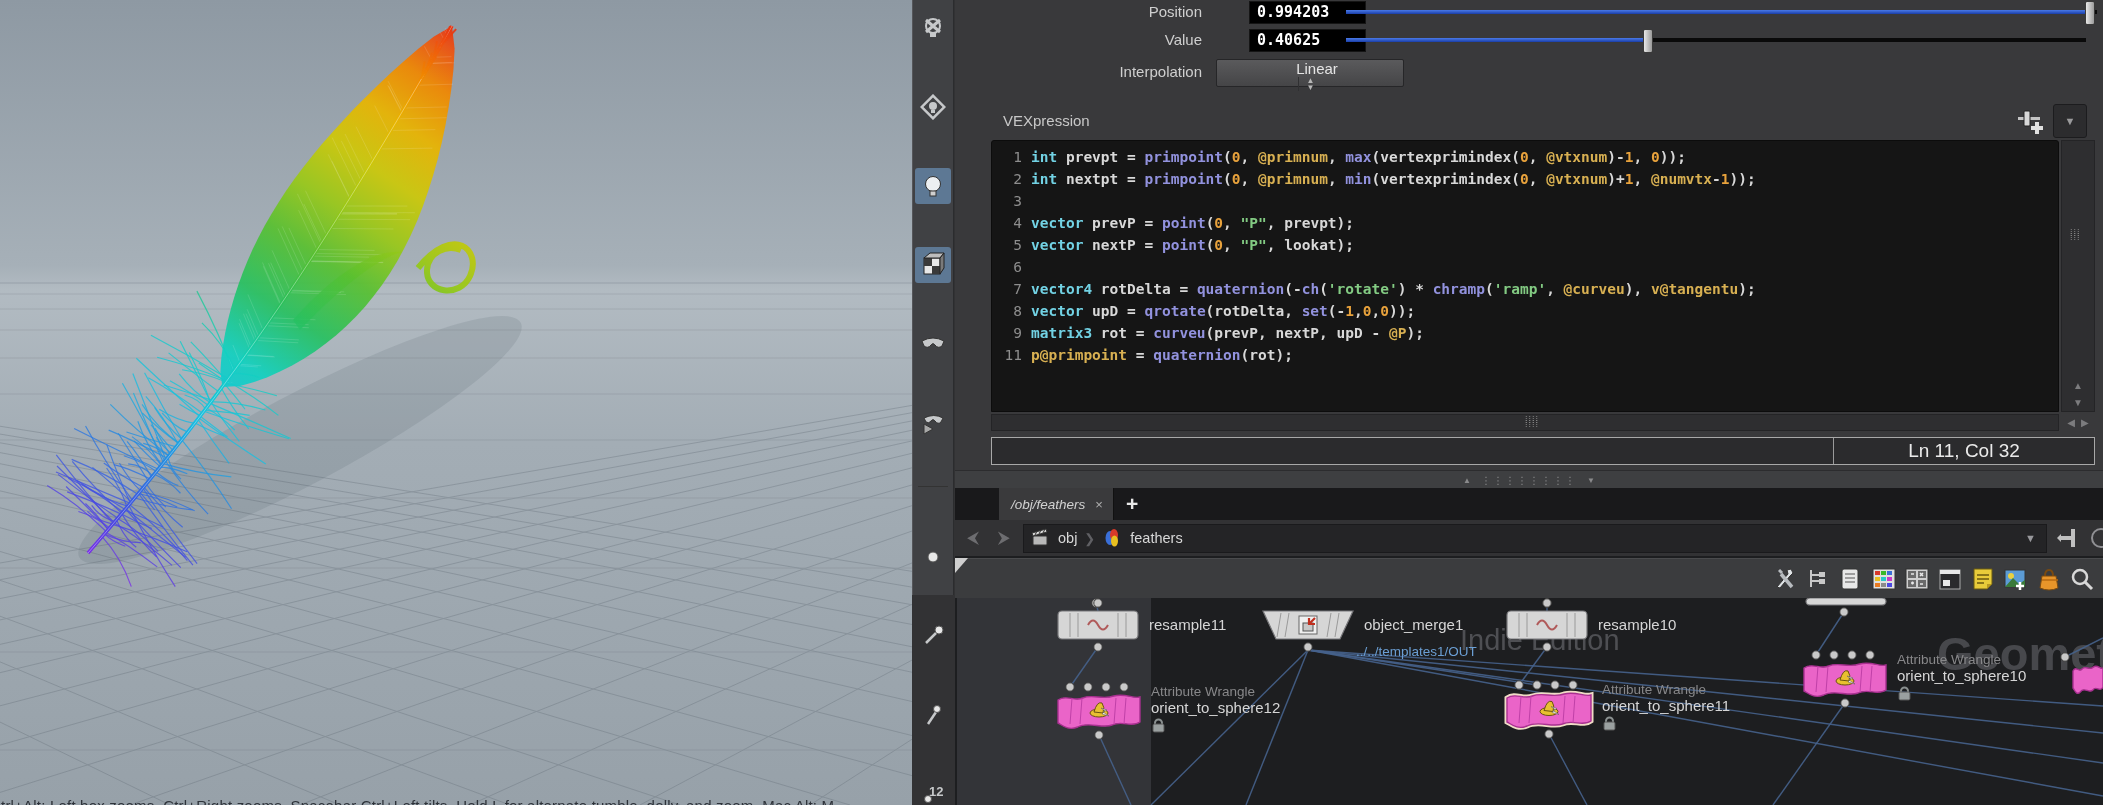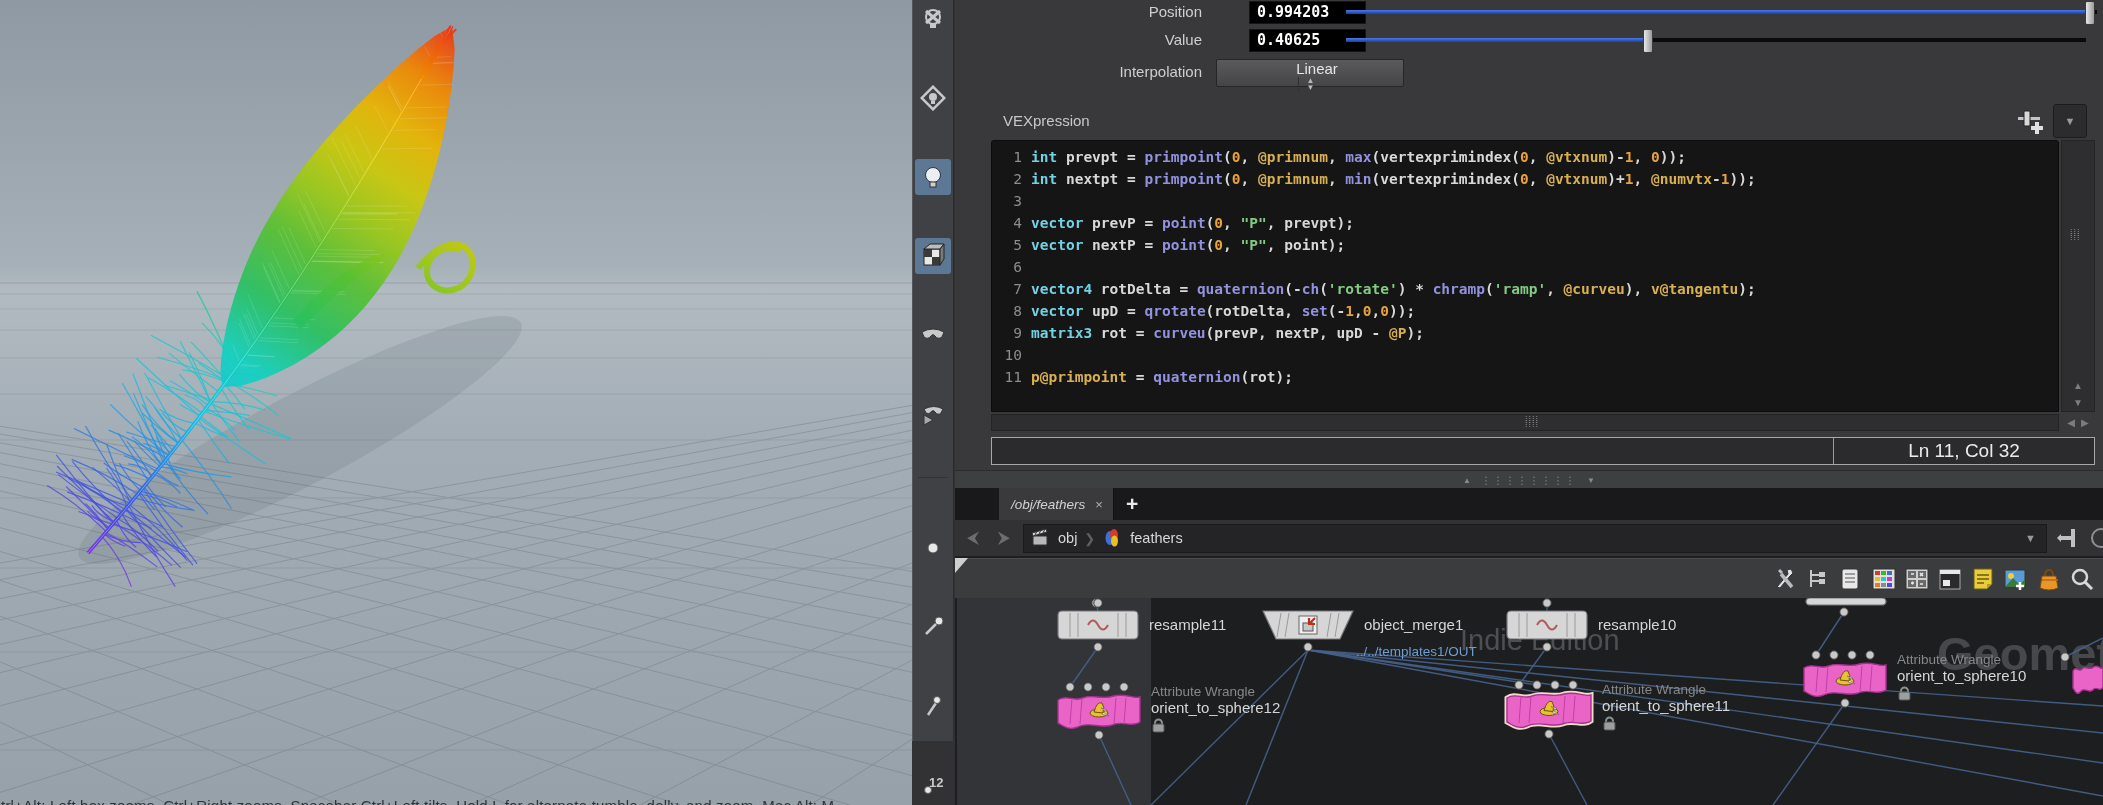--- a/index.html
+++ b/index.html
@@ -3,21 +3,21 @@
 <meta charset="utf-8">
 <style>
   html,body{margin:0;padding:0;background:#222;}
   .app{position:relative;width:2103px;height:805px;overflow:hidden;font-family:"Liberation Sans",sans-serif;background:#323234;}
   
   .viewport{position:absolute;left:0;top:0;width:912px;height:805px;overflow:hidden;
     background:linear-gradient(#8e99a3 0%,#a6b0b8 33%,#b2bbc2 36%,#a3adb5 55%,#97a1a9 100%);}
   .viewport svg{position:absolute;left:0;top:0;}
   .vp-help{position:absolute;left:-10px;bottom:-9px;white-space:nowrap;font-size:15px;color:#2e333a;letter-spacing:.2px;}
   
-  .vtoolbar{position:absolute;left:912px;top:0;width:42px;height:741px;background:#404144;border-left:1px solid #55565a;border-right:1px solid #2b2c2e;box-sizing:border-box;display:flex;flex-direction:column;align-items:center;padding-top:1px;gap:40px;}
+  .vtoolbar{position:absolute;left:912px;top:0;width:42px;height:595px;background:#404144;border-left:1px solid #55565a;border-right:1px solid #2b2c2e;box-sizing:border-box;display:flex;flex-direction:column;align-items:center;padding-top:10px;gap:40px;}
   .tb-item{width:36px;height:36px;margin-bottom:3px;border-radius:3px;display:flex;align-items:center;justify-content:center;flex:0 0 auto;}
   .tb-item.active{background:#5d7894;}
   .tb-gap{height:8px;flex:0 0 auto;border-top:1px solid #333;width:30px;margin:2px 0 4px 0;}
   
   .right{position:absolute;left:955px;top:0;width:1148px;height:805px;background:#39393b;}
   .param-label{position:absolute;width:247px;text-align:right;color:#cfcfcf;font-size:15px;}
   .param-field{position:absolute;left:261px;width:108px;height:21px;background:#000;border:1px solid #151515;color:#fff;
     font-family:"DejaVu Sans Mono",monospace;font-size:15px;font-weight:bold;padding:0 0 0 7px;line-height:21px;margin-left:33px;}
   .slider{position:absolute;height:22px;}
   .sl-track{position:absolute;top:9px;left:0;right:0;height:4px;background:#0a0a0a;}
@@ -510,26 +510,25 @@
       <rect x="16" y="22" width="12" height="4" fill="#e0e0e0"></rect>
         <rect x="20" y="18" width="4" height="12" fill="#e0e0e0"></rect>
     </svg>
     <div style="position:absolute;left:1098px;top:104px;width:32px;height:32px;background:#2c2c2e;border:1px solid #1c1c1e;border-radius:3px;color:#9a9a9c;display:flex;align-items:center;justify-content:center;font-size:11px;">▼</div>
 
     <div class="vex-editor" id="vex-editor">
         <div class="code-line"><span class="ln">1</span><span class="tk-t">int</span><span class="tk-p"> prevpt = </span><span class="tk-f">primpoint</span><span class="tk-p">(</span><span class="tk-n">0</span><span class="tk-p">, </span><span class="tk-a">@primnum</span><span class="tk-p">, </span><span class="tk-f">max</span><span class="tk-p">(vertexprimindex(</span><span class="tk-n">0</span><span class="tk-p">, </span><span class="tk-a">@vtxnum</span><span class="tk-p">)-</span><span class="tk-n">1</span><span class="tk-p">, </span><span class="tk-n">0</span><span class="tk-p">));</span></div>
         <div class="code-line"><span class="ln">2</span><span class="tk-t">int</span><span class="tk-p"> nextpt = </span><span class="tk-f">primpoint</span><span class="tk-p">(</span><span class="tk-n">0</span><span class="tk-p">, </span><span class="tk-a">@primnum</span><span class="tk-p">, </span><span class="tk-f">min</span><span class="tk-p">(vertexprimindex(</span><span class="tk-n">0</span><span class="tk-p">, </span><span class="tk-a">@vtxnum</span><span class="tk-p">)+</span><span class="tk-n">1</span><span class="tk-p">, </span><span class="tk-a">@numvtx</span><span class="tk-p">-</span><span class="tk-n">1</span><span class="tk-p">));</span></div>
         <div class="code-line"><span class="ln">3</span></div>
         <div class="code-line"><span class="ln">4</span><span class="tk-t">vector</span><span class="tk-p"> prevP = </span><span class="tk-f">point</span><span class="tk-p">(</span><span class="tk-n">0</span><span class="tk-p">, </span><span class="tk-s">"P"</span><span class="tk-p">, prevpt);</span></div>
-        <div class="code-line"><span class="ln">5</span><span class="tk-t">vector</span><span class="tk-p"> nextP = </span><span class="tk-f">point</span><span class="tk-p">(</span><span class="tk-n">0</span><span class="tk-p">, </span><span class="tk-s">"P"</span><span class="tk-p">, point);</span></div>
+        <div class="code-line"><span class="ln">5</span><span class="tk-t">vector</span><span class="tk-p"> nextP = </span><span class="tk-f">point</span><span class="tk-p">(</span><span class="tk-n">0</span><span class="tk-p">, </span><span class="tk-s">"P"</span><span class="tk-p">, lookat);</span></div>
         <div class="code-line"><span class="ln">6</span></div>
         <div class="code-line"><span class="ln">7</span><span class="tk-t">vector4</span><span class="tk-p"> rotDelta = </span><span class="tk-f">quaternion</span><span class="tk-p">(-</span><span class="tk-f">ch</span><span class="tk-p">(</span><span class="tk-s">'rotate'</span><span class="tk-p">) * </span><span class="tk-f">chramp</span><span class="tk-p">(</span><span class="tk-s">'ramp'</span><span class="tk-p">, </span><span class="tk-a">@curveu</span><span class="tk-p">), </span><span class="tk-a">v@tangentu</span><span class="tk-p">);</span></div>
         <div class="code-line"><span class="ln">8</span><span class="tk-t">vector</span><span class="tk-p"> upD = </span><span class="tk-f">qrotate</span><span class="tk-p">(rotDelta, </span><span class="tk-f">set</span><span class="tk-p">(-</span><span class="tk-n">1</span><span class="tk-p">,</span><span class="tk-n">0</span><span class="tk-p">,</span><span class="tk-n">0</span><span class="tk-p">));</span></div>
         <div class="code-line"><span class="ln">9</span><span class="tk-t">matrix3</span><span class="tk-p"> rot = </span><span class="tk-f">curveu</span><span class="tk-p">(prevP, nextP, upD - </span><span class="tk-a">@P</span><span class="tk-p">);</span></div>
-        <div class="code-line"><span class="ln">10</span></div>
         <div class="code-line"><span class="ln">11</span><span class="tk-a">p@primpoint</span><span class="tk-p"> = </span><span class="tk-f">quaternion</span><span class="tk-p">(rot);</span></div>
       </div>
 
     <div class="vscroll">
       <div class="vs-grip">⁞⁞⁞<br>⁞⁞⁞</div>
       <div class="vs-arrows">
           <div>▲</div>
           <div>▼</div>
         </div>
     </div>

